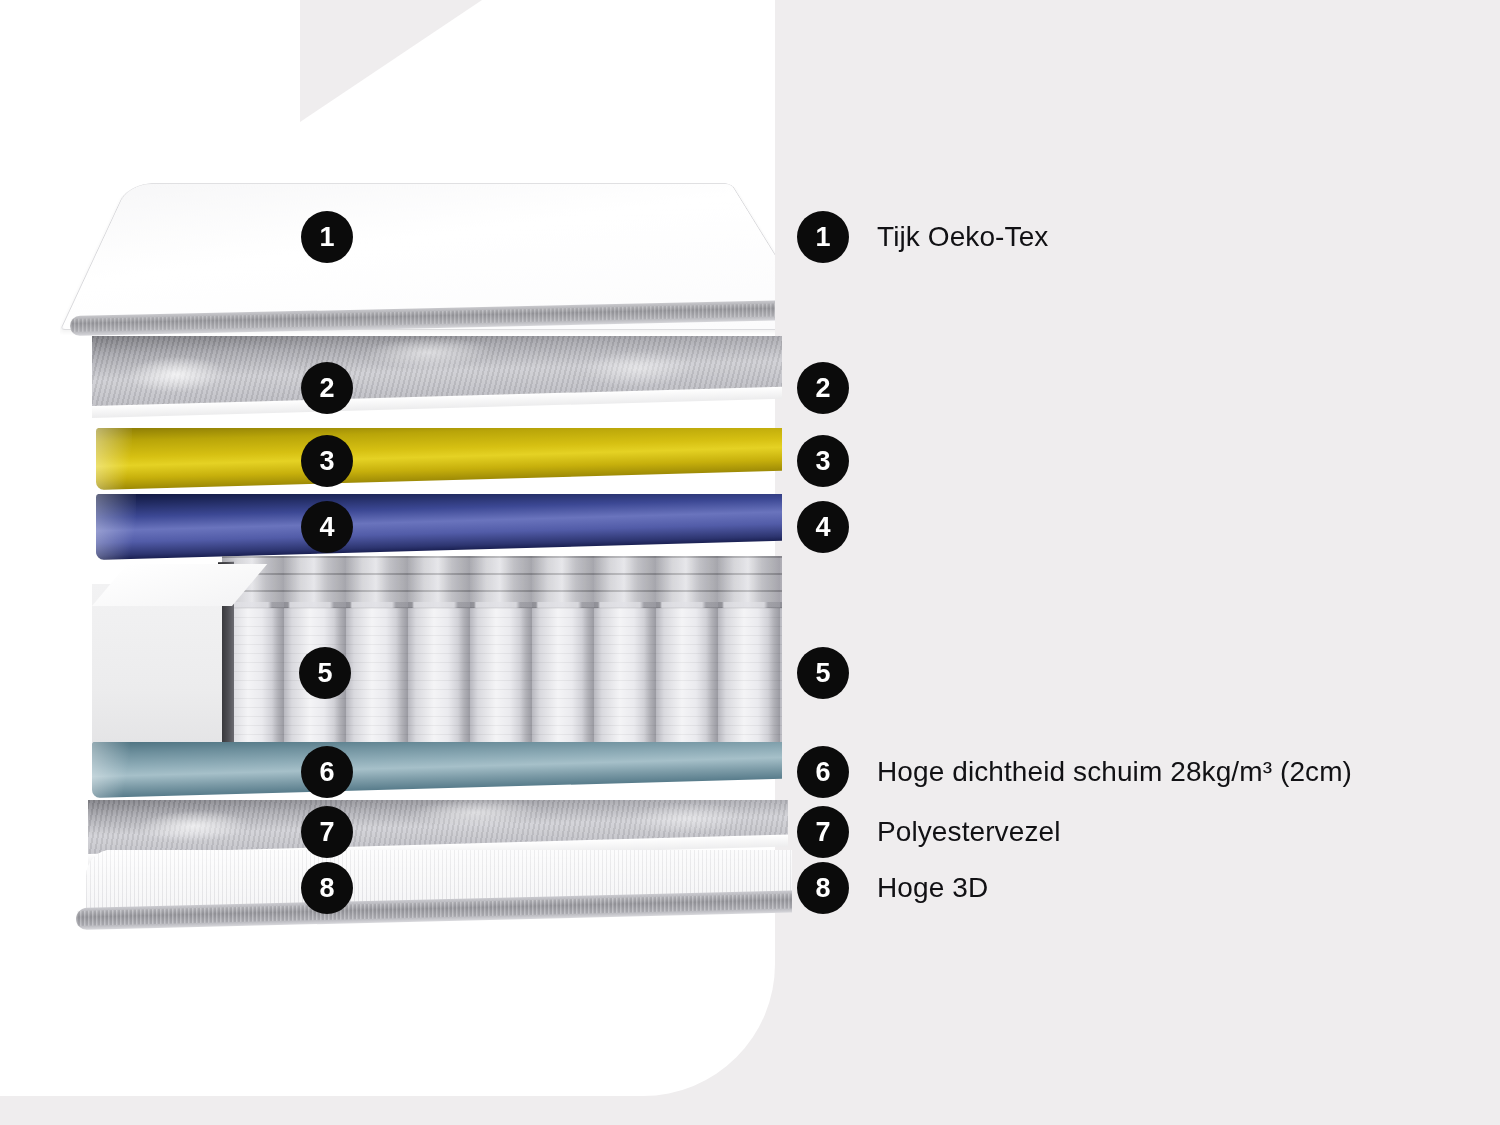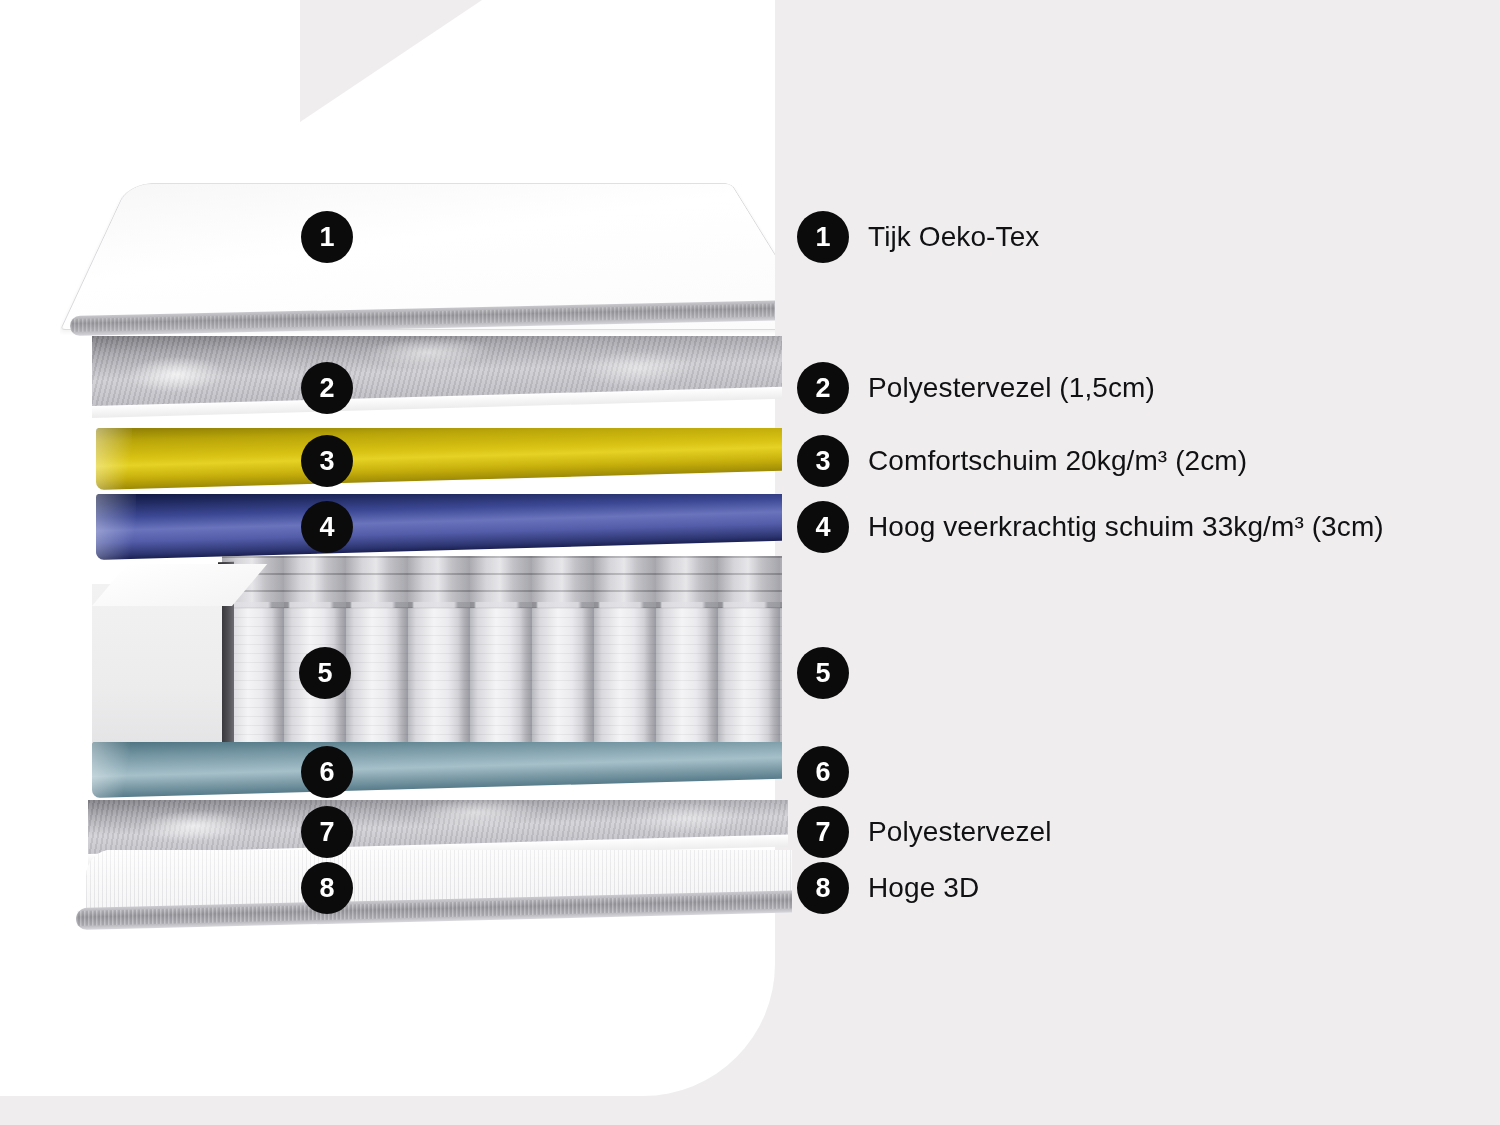--- a/index.html
+++ b/index.html
@@ -293,21 +293,21 @@
   .legend-badge {
     width: 52px; height: 52px;
     border-radius: 50%;
     background: #0b0b0b;
     color: #fff;
     font-size: 27px; font-weight: 700;
     display: flex; align-items: center; justify-content: center;
     flex: 0 0 auto;
   }
   .legend-label {
-    margin-left: 19px;
+    margin-left: 28px;
     font-size: 28px;
     color: #111114;
     white-space: nowrap;
     letter-spacing: .1px;
   }
 </style>
 </head>
 <body>
 
 <div id="stage">
@@ -367,35 +367,33 @@
       <div class="badge on-art" style="left: 301px; top: 862px;">8</div>
     </div>
 
   <div class="legend" id="legend-list">
       <div class="legend-row" style="top: 211px;">
         <div class="legend-badge">1</div>
         <div class="legend-label">Tijk Oeko-Tex</div>
       </div>
       <div class="legend-row" style="top: 362px;">
         <div class="legend-badge">2</div>
-        <div class="legend-label">Polyestervezel (1,5cm)</div>
       </div>
       <div class="legend-row" style="top: 435px;">
         <div class="legend-badge">3</div>
-        <div class="legend-label">Comfortschuim 20kg/m³ (2cm)</div>
       </div>
       <div class="legend-row" style="top: 501px;">
         <div class="legend-badge">4</div>
-        <div class="legend-label">Hoog veerkrachtig schuim 33kg/m³  (3cm)</div>
       </div>
       <div class="legend-row" style="top: 647px;">
         <div class="legend-badge">5</div>
       </div>
       <div class="legend-row" style="top: 746px;">
         <div class="legend-badge">6</div>
+        <div class="legend-label">Hoge dichtheid schuim 28kg/m³ (2cm)</div>
       </div>
       <div class="legend-row" style="top: 806px;">
         <div class="legend-badge">7</div>
         <div class="legend-label">Polyestervezel</div>
       </div>
       <div class="legend-row" style="top: 862px;">
         <div class="legend-badge">8</div>
         <div class="legend-label">Hoge 3D</div>
       </div>
     </div>

